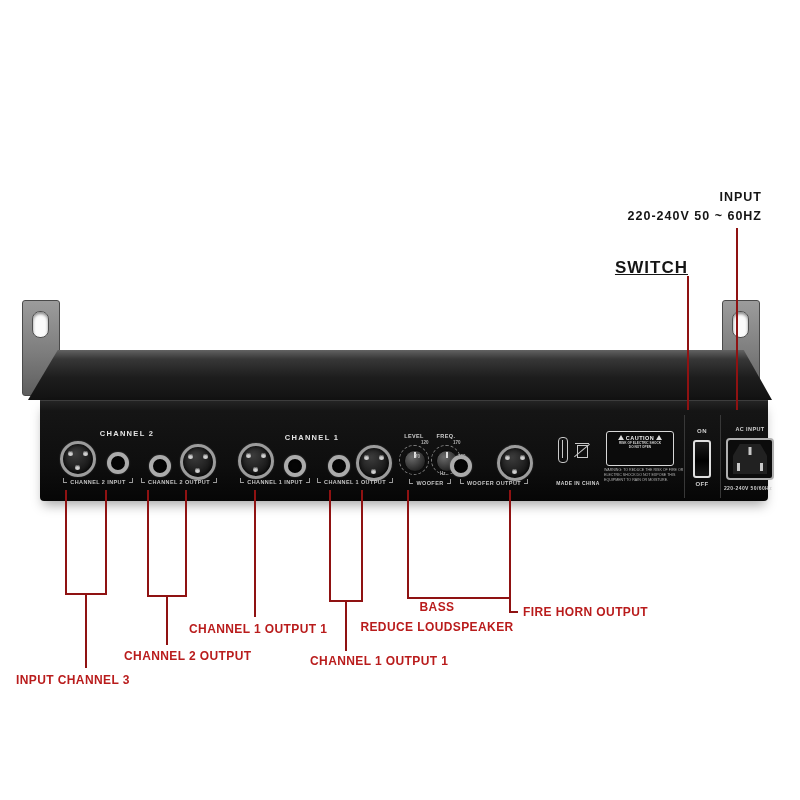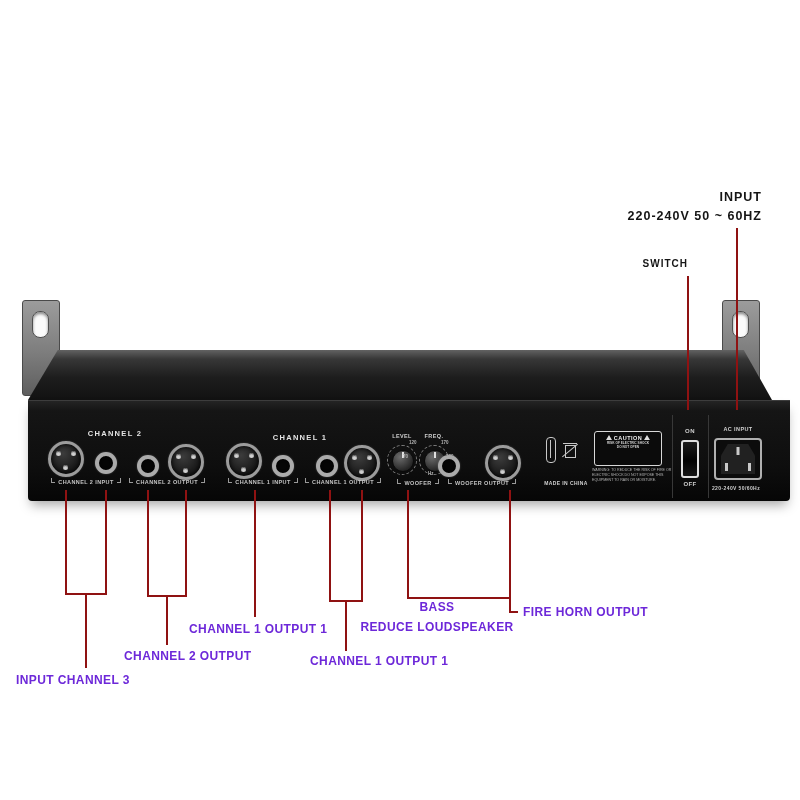--- a/index.html
+++ b/index.html
@@ -7,45 +7,45 @@
            font-family:"Liberation Sans", sans-serif; }
 
   
   .title { position:absolute; top:66px; left:0; width:800px; text-align:center;
            font-family:"DejaVu Sans","Liberation Sans",sans-serif; font-weight:bold;
            font-size:44px; letter-spacing:1px; color:#0d0d0d; }
 
   
   .ann { position:absolute; font-weight:bold; color:#151515; z-index:7; white-space:nowrap; }
   .ann-energy { top:188px; right:38px; text-align:right; font-size:12.5px; letter-spacing:1px; line-height:19px; }
-  .ann-switch { top:258px; right:112px; font-size:10px; letter-spacing:1px; }
+  .ann-switch { top:258px; right:112px; font-size:17px; letter-spacing:1px;text-decoration:underline; }
 
   
   .callout { position:absolute; font-weight:bold; font-size:12px; letter-spacing:0.4px;
-             color:#6d28d9; white-space:nowrap; z-index:7; }
+             color:#b91c1c; white-space:nowrap; z-index:7; }
   .callout.center { text-align:center; }
 
   
   svg.lines { position:absolute; left:0; top:0; z-index:6; pointer-events:none; }
   svg.lines path { stroke:#8f1212; stroke-width:2; fill:none; }
 
   
   .ear { position:absolute; width:36px; height:94px; top:300px; z-index:1;
          background:linear-gradient(180deg,#9c9c9c,#7d7d7d 55%,#5e5e5e); border:1px solid #4a4a4a; border-radius:3px; }
   .ear .hole { position:absolute; left:9px; top:10px; width:15px; height:25px; border-radius:8px;
                background:#fbfbfb; border:1px solid #4f4f4f; box-shadow:inset 0 2px 3px rgba(0,0,0,.45); }
 
   
   .top-face { position:absolute; left:28px; top:350px; width:744px; height:50px; z-index:2;
               clip-path:polygon(4% 0,96.2% 0,100% 100%,0 100%);
               background:linear-gradient(180deg,#626262 0%,#373737 18%,#1d1d1d 55%,#121212 100%); }
-  .panel { position:absolute; left:28px; top:400px; width:728px; height:100px; z-index:3;
+  .panel { position:absolute; left:40px; top:400px; width:728px; height:100px; z-index:3;
            background:linear-gradient(180deg,#242424 0%,#151515 10%,#0e0e0e 65%,#060606 100%);
            border-top:1px solid #3d3d3d; border-radius:0 0 4px 4px;
-           box-shadow:0 7px 12px -3px rgba(0,0,0,.35);padding-left:34px; }
+           box-shadow:0 7px 12px -3px rgba(0,0,0,.35); }
 
   
   .ptext { position:absolute; color:#cfcfcf; font-weight:bold; letter-spacing:0.4px;
            text-align:center; white-space:nowrap; }
   .group-label { font-size:7.5px; color:#e4e4e4; letter-spacing:1.3px; }
   .plabel { font-size:5.5px; color:#c4c4c4; }
   .plabel::before, .plabel::after { content:""; display:inline-block; width:3px; height:4px;
            border-bottom:1px solid #9a9a9a; vertical-align:1px; }
   .plabel::before { border-left:1px solid #9a9a9a; margin-right:3px; }
   .plabel::after  { border-right:1px solid #9a9a9a; margin-left:3px; }

